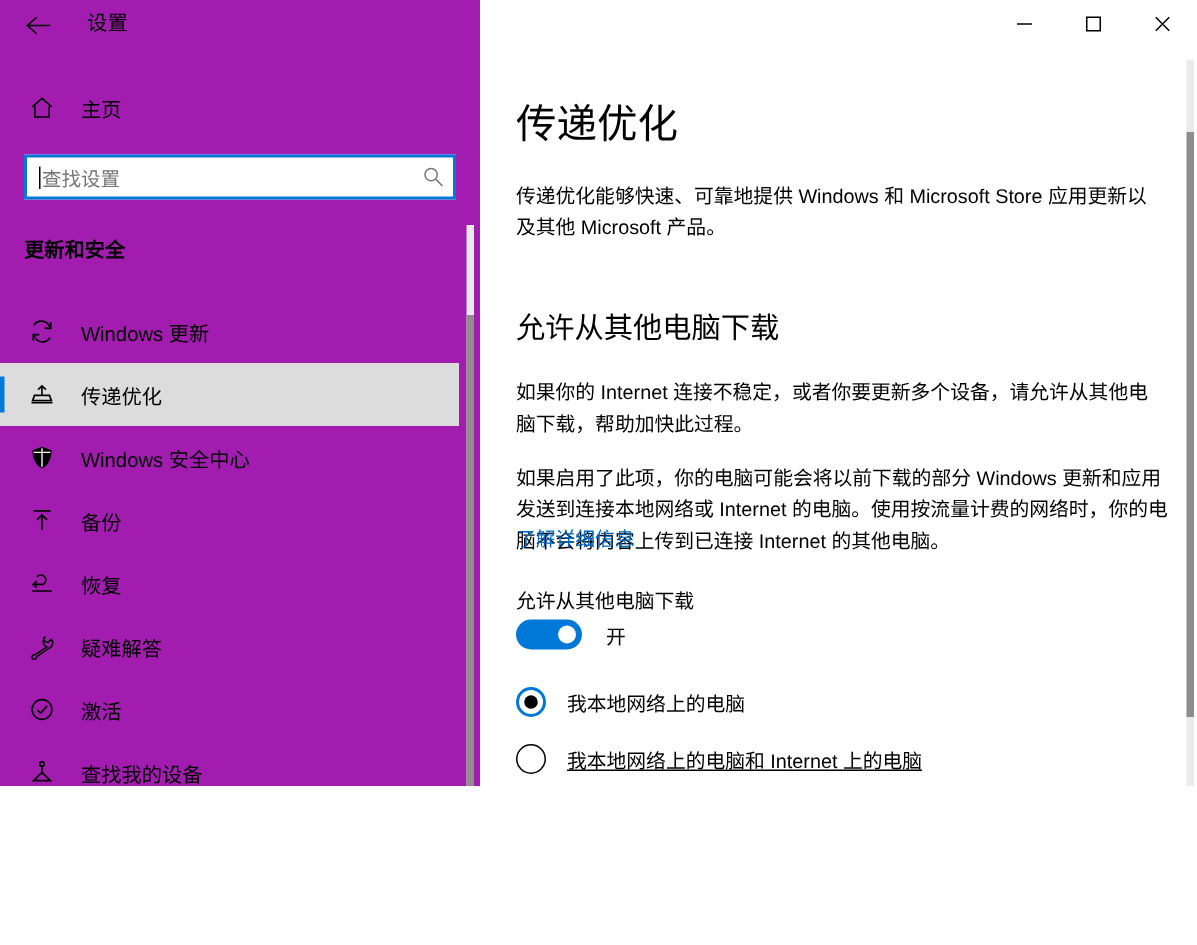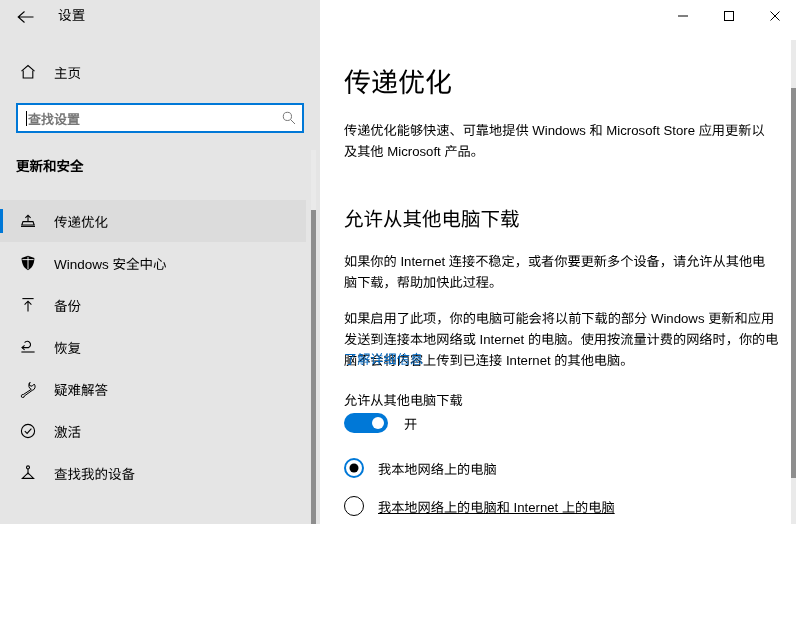--- a/index.html
+++ b/index.html
@@ -71,21 +71,21 @@
     border: none;
   }
   .winbtn svg { display: block; }
 
   
   .sidebar {
     position: absolute;
     left: 0; top: 0;
     width: 320px;
     height: 630px;
-    background: #e5e5e5;
+    background: #a21caf;
     z-index: 10;
     overflow: hidden;
   }
   .home-row {
     position: absolute;
     left: 0; top: 56px;
     width: 300px; height: 32px;
     display: flex;
     align-items: center;
     cursor: pointer;
@@ -106,21 +106,20 @@
     position: absolute;
     left: 16px; top: 103px;
     width: 288px;
     height: 30px;
     background: #ffffff;
     border: 2px solid #0078d7;
     box-sizing: border-box;
     display: flex;
     align-items: center;
     cursor: text;
-    font-weight: bold;
   }
   .searchbox .caret {
     width: 1px;
     height: 15px;
     background: #000;
     margin-left: 8px;
   }
   .searchbox .ph {
     font-size: 13px;
     color: #767676;
@@ -431,20 +430,31 @@
           <circle cx="6.4" cy="6.4" r="4.1" fill="none" stroke="#767676" stroke-width="1"></circle>
           <path d="M9.6 9.6 L14 14" stroke="#767676" stroke-width="1"></path>
         </svg>
       </span>
     </div>
 
     <div class="sidebar-heading">更新和安全</div>
 
     <div class="navlist">
 
+      <div class="navitem">
+        <span class="ico">
+          <svg width="18" height="18" viewBox="0 0 18 18">
+            <path d="M14.4 6.6 A6 6 0 0 0 3.6 4.8" fill="none" stroke="#000" stroke-width="1.1"></path>
+            <path d="M3.6 11.4 A6 6 0 0 0 14.4 13.2" fill="none" stroke="#000" stroke-width="1.1"></path>
+            <path d="M14.8 2.8 L14.8 6.9 L10.8 6.9" fill="none" stroke="#000" stroke-width="1.1"></path>
+            <path d="M3.2 15.2 L3.2 11.1 L7.2 11.1" fill="none" stroke="#000" stroke-width="1.1"></path>
+          </svg>
+        </span>
+        <span class="lbl">Windows 更新</span>
+      </div>
 
       <div class="navitem selected">
         <span class="ico">
           <svg width="18" height="18" viewBox="0 0 18 18">
             <path d="M9 3.2 V9.4 M6.4 5.8 L9 3.2 L11.6 5.8" fill="none" stroke="#000" stroke-width="1.1"></path>
             <path d="M4 9.6 H14 L15.2 13 H2.8 Z" fill="none" stroke="#000" stroke-width="1.1"></path>
             <path d="M2 14.4 H16" stroke="#000" stroke-width="1.1"></path>
           </svg>
         </span>
         <span class="lbl">传递优化</span>

